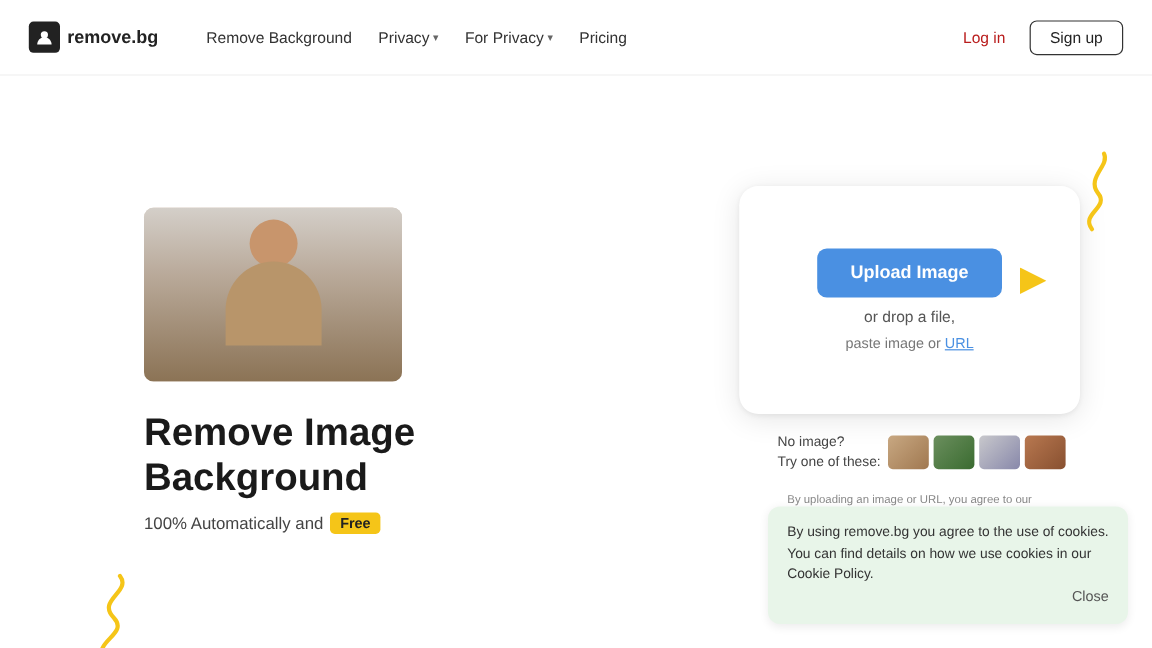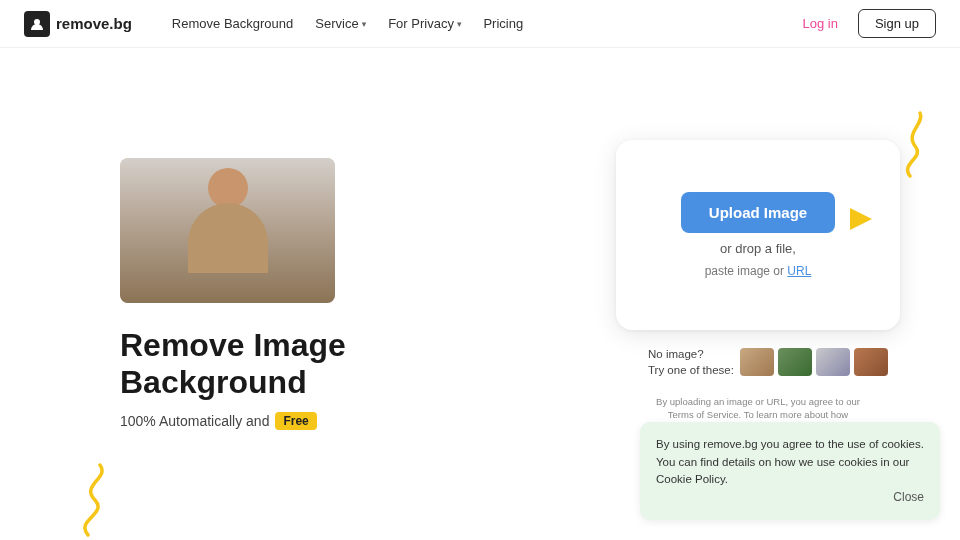--- a/index.html
+++ b/index.html
@@ -1,30 +1,30 @@
 <!DOCTYPE html>
 <html><head>
   <meta charset="utf-8">
   <style>
     * { margin: 0; padding: 0; box-sizing: border-box; }
     body { font-family: -apple-system, BlinkMacSystemFont, 'Segoe UI', sans-serif; background: #fff; width: 960px; height: 540px; overflow: hidden; position: relative; }
 
     
     nav {
-      display: flex; align-items: center; height: 48px; padding: 0 24px;
+      display: flex; align-items: center; height: 63px; padding: 0 24px;
       border-bottom: 1px solid #f0f0f0;
     }
     .nav-logo { display: flex; align-items: center; gap: 6px; font-weight: 700; font-size: 15px; color: #222; margin-right: 32px; }
     .logo-icon { width: 26px; height: 26px; background: #222; border-radius: 4px; display: flex; align-items: center; justify-content: center; }
     .logo-icon svg { width: 16px; height: 16px; fill: #fff; }
     .nav-links { display: flex; align-items: center; gap: 6px; flex: 1; }
     .nav-link { font-size: 13px; color: #333; padding: 4px 8px; cursor: pointer; display: flex; align-items: center; gap: 3px; white-space: nowrap; }
     .chevron { font-size: 9px; color: #666; }
     .nav-actions { display: flex; align-items: center; gap: 8px; }
-    .btn-login { font-size: 13px; color: #ec4899; padding: 6px 12px; cursor: pointer; border: none; background: none; }
+    .btn-login { font-size: 13px; color: #b91c1c; padding: 6px 12px; cursor: pointer; border: none; background: none; }
     .btn-signup { font-size: 13px; color: #222; padding: 6px 16px; cursor: pointer; border: 1.5px solid #333; border-radius: 6px; background: none; font-weight: 500; }
 
     
     .hero { display: flex; align-items: center; height: 492px; padding: 0 60px 0 120px; gap: 40px; position: relative; }
 
     
     .hero-left { flex: 1; position: relative; display: flex; flex-direction: column; align-items: flex-start; }
     .hero-image-wrapper { position: relative; width: 215px; height: 145px; margin-bottom: 24px; }
     .hero-image { width: 215px; height: 145px; border-radius: 8px; overflow: hidden; background: linear-gradient(135deg, #e8ddd4 0%, #c9b8a8 100%); display: flex; align-items: center; justify-content: center; }
     
@@ -112,21 +112,21 @@
       <svg viewBox="0 0 16 16">
           <circle cx="8" cy="6" r="3"></circle>
           <path d="M2 14c0-3.3 2.7-6 6-6s6 2.7 6 6"></path>
         </svg>
     </div>
     <span>remove.bg</span>
   </div>
   <div class="nav-links">
     <span class="nav-link">Remove Background</span>
     <span class="nav-link">
-      <span>Service</span>
+      <span>Privacy</span>
       <span class="chevron">▾</span>
     </span>
     <span class="nav-link">
       <span>For Privacy</span>
       <span class="chevron">▾</span>
     </span>
     <span class="nav-link">Pricing</span>
   </div>
   <div class="nav-actions">
     <button class="btn-login">Log in</button>

